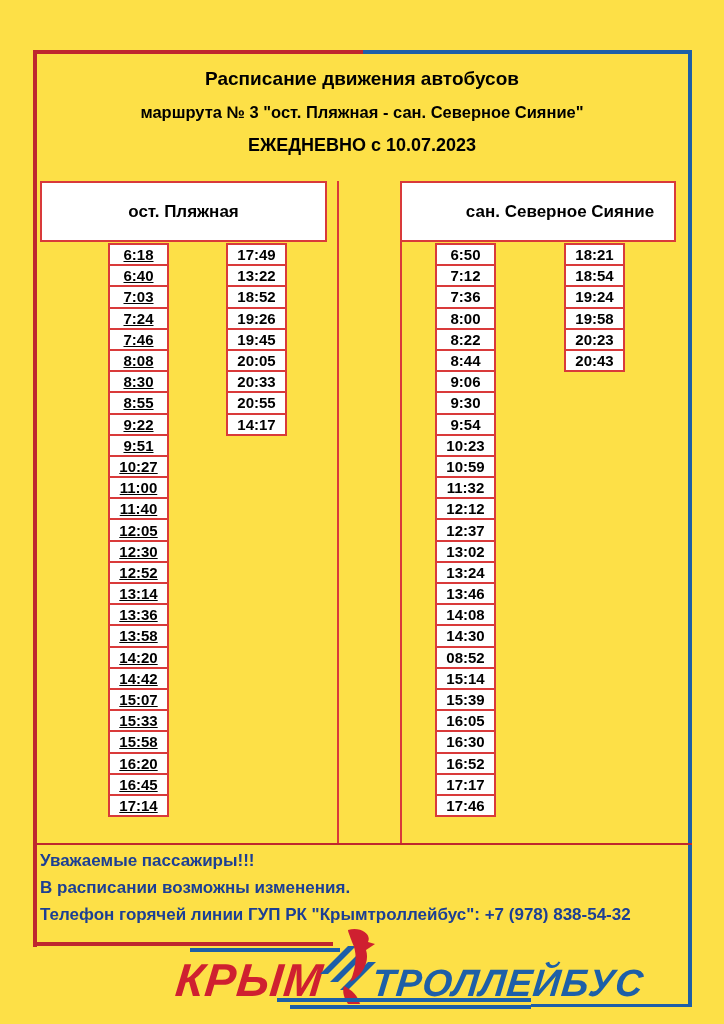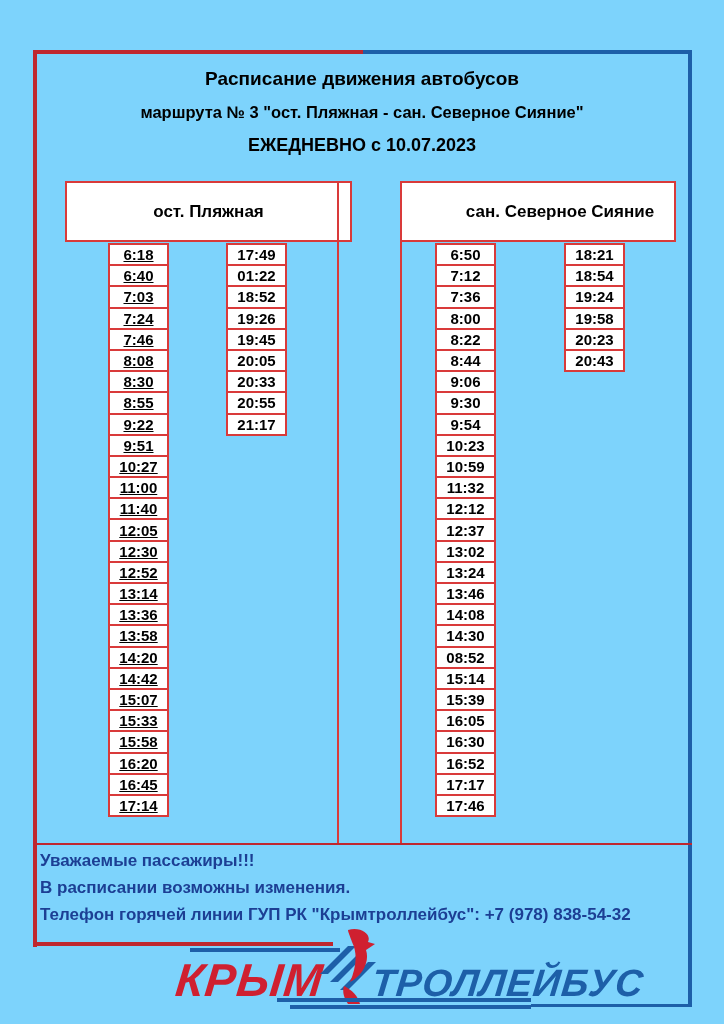--- a/index.html
+++ b/index.html
@@ -1,17 +1,17 @@
 <!DOCTYPE html>
 <html style="--frame-red: #bf272e; --cell-red: #d93a3a; --frame-blue: #1d5fa8; --footer-blue: #1c3f94; --logo-red: #cf2030;"><head>
 <meta charset="utf-8">
 <style>
   html,body{margin:0;padding:0;background:#ffffff;}
   .page{
-    position:relative;width:724px;height:1024px;background:#7dd3fc;
+    position:relative;width:724px;height:1024px;background:#fde047;
     font-family:"Liberation Sans",sans-serif;overflow:hidden;
   }
   .abs{position:absolute;}
   
   .line{position:absolute;}
   .red{background:var(--frame-red,#bf272e);}
   .blue{background:var(--frame-blue,#1d5fa8);}
   
   .hdr{position:absolute;left:40px;top:68px;width:644px;text-align:center;color:#000;}
   .hdr .t1{font-size:19px;font-weight:bold;margin-bottom:13px;}
@@ -56,21 +56,21 @@
   <div class="line red" style="left:33px;top:942px;width:300px;height:4px;"></div>
   <div class="line blue" style="left:190px;top:948px;width:150px;height:4px;"></div>
   <div class="line blue" style="left:531px;top:1004px;width:161px;height:3px;"></div>
 
   <div class="hdr">
     <div class="t1">Расписание движения автобусов</div>
     <div class="t2">маршрута № 3 "ост. Пляжная - сан. Северное Сияние"</div>
     <div class="t3">ЕЖЕДНЕВНО с 10.07.2023</div>
   </div>
 
-  <div class="hbox" style="left:65px;width:287px;align-items:center;">
+  <div class="hbox" style="left:40px;width:287px;align-items:center;">
     <span>ост. Пляжная</span>
   </div>
   <div class="hbox" style="left:400px;width:276px;padding-left:44px;">
     <span>сан. Северное Сияние</span>
   </div>
 
   <div class="vline" style="left:337px;"></div>
   <div class="vline" style="left:400px;"></div>
 
   <div class="tcol" style="left:108px;text-decoration:underline;">
@@ -97,28 +97,28 @@
       <div class="cell">14:42</div>
       <div class="cell">15:07</div>
       <div class="cell">15:33</div>
       <div class="cell">15:58</div>
       <div class="cell">16:20</div>
       <div class="cell">16:45</div>
       <div class="cell">17:14</div>
     </div>
   <div class="tcol" style="left:226px;">
       <div class="cell">17:49</div>
-      <div class="cell">01:22</div>
+      <div class="cell">13:22</div>
       <div class="cell">18:52</div>
       <div class="cell">19:26</div>
       <div class="cell">19:45</div>
       <div class="cell">20:05</div>
       <div class="cell">20:33</div>
       <div class="cell">20:55</div>
-      <div class="cell">21:17</div>
+      <div class="cell">14:17</div>
     </div>
   <div class="tcol" style="left:435px;text-align:right;">
       <div class="cell">6:50</div>
       <div class="cell">7:12</div>
       <div class="cell">7:36</div>
       <div class="cell">8:00</div>
       <div class="cell">8:22</div>
       <div class="cell">8:44</div>
       <div class="cell">9:06</div>
       <div class="cell">9:30</div>

